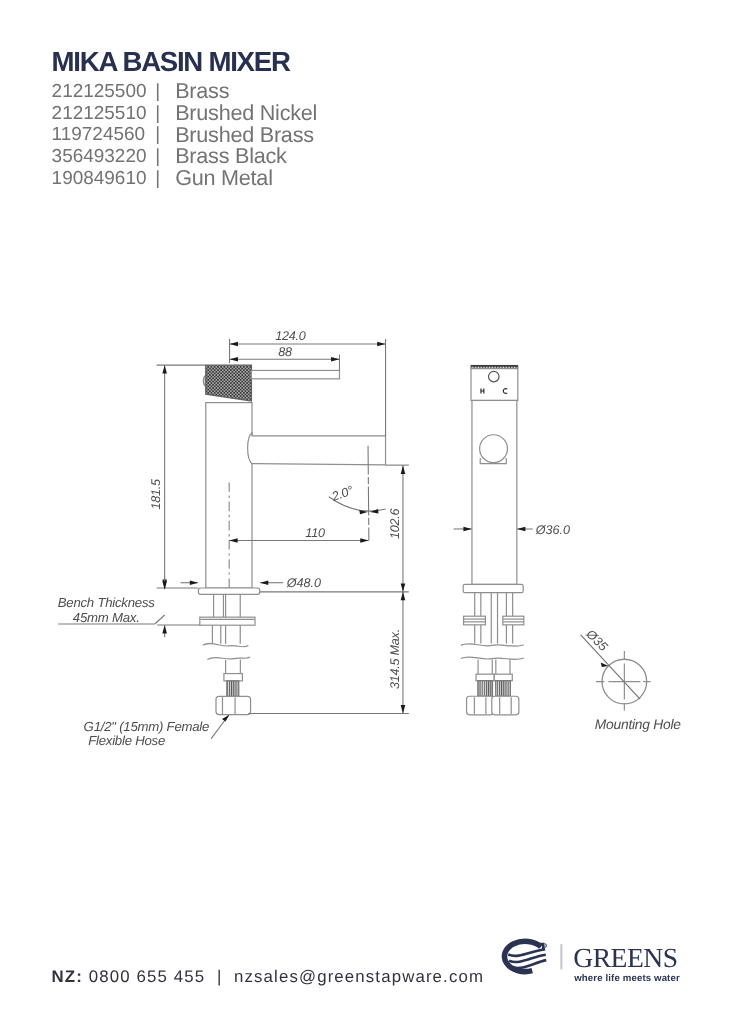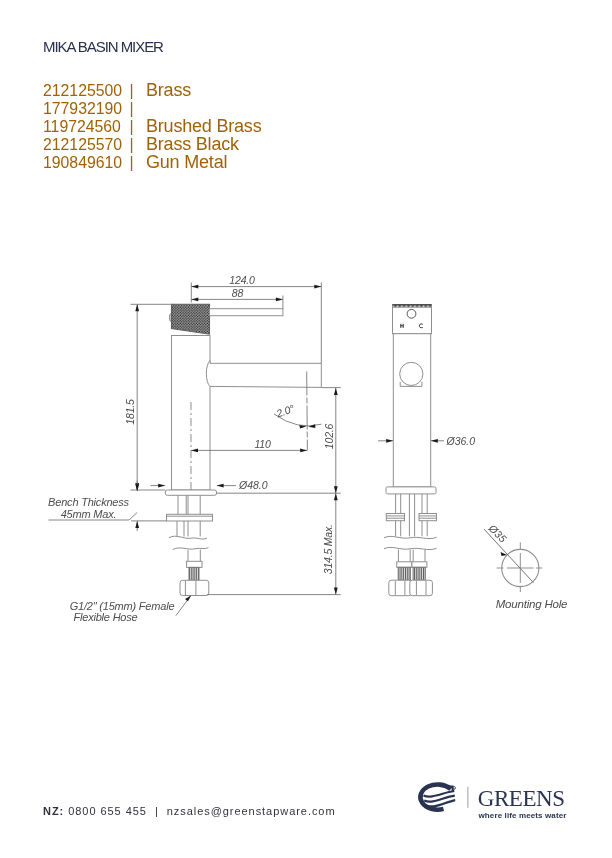--- a/index.html
+++ b/index.html
@@ -1,34 +1,34 @@
 <!DOCTYPE html>
 <html><head>
 <meta charset="utf-8">
 <style>
 html,body{margin:0;padding:0;background:#fff}
 body{width:612px;height:858px;position:relative;font-family:"Liberation Sans",sans-serif;overflow:hidden}
 .abs{position:absolute}
-#title{left:43px;top:38px;font-size:15px;font-weight:normal;color:#27304e;letter-spacing:-1.05px}
-#codes{left:43px;top:82px;font-size:15.8px;color:#a16207;line-height:17.9px}
+#title{left:43px;top:38px;font-size:23px;font-weight:bold;color:#27304e;letter-spacing:-1.05px}
+#codes{left:43px;top:68px;font-size:15.8px;color:#737373;line-height:17.9px}
 #codes .row{white-space:pre;display:flex}
 #codes .num{display:inline-block;width:84px}
 #codes .pipe{display:inline-block;width:9px;text-align:center}
 #codes .name{font-size:18px;letter-spacing:-0.2px;margin-left:10px}
-#footer{left:43px;top:804.5px;font-size:11px;color:#32323e;letter-spacing:0.95px}
+#footer{left:43px;top:804.5px;font-size:14px;color:#32323e;letter-spacing:0.95px}
 #footer b{font-weight:bold}
 </style>
 </head>
 <body>
 <div class="abs" id="title">MIKA BASIN MIXER</div>
 <div class="abs" id="codes">
 <div class="row"><span class="num">212125500</span><span class="pipe">|</span><span class="name">Brass</span></div>
-<div class="row"><span class="num">177932190</span><span class="pipe">|</span></div>
+<div class="row"><span class="num">212125510</span><span class="pipe">|</span><span class="name">Brushed Nickel</span></div>
 <div class="row"><span class="num">119724560</span><span class="pipe">|</span><span class="name">Brushed Brass</span></div>
-<div class="row"><span class="num">212125570</span><span class="pipe">|</span><span class="name">Brass Black</span></div>
+<div class="row"><span class="num">356493220</span><span class="pipe">|</span><span class="name">Brass Black</span></div>
 <div class="row"><span class="num">190849610</span><span class="pipe">|</span><span class="name">Gun Metal</span></div>
 </div>
 <svg class="abs" style="left:0;top:0" width="612" height="858" viewBox="0 0 612 858">
 <defs>
 <pattern id="kn" width="2.7" height="2.7" patternUnits="userSpaceOnUse">
 <rect width="2.7" height="2.7" fill="#a8a8a8"></rect>
 <circle cx="0.7" cy="0.7" r="0.72" fill="#1f1f1f"></circle>
 <circle cx="2.05" cy="2.05" r="0.72" fill="#1f1f1f"></circle>
 </pattern>
 <pattern id="vs" width="1.3" height="4" patternUnits="userSpaceOnUse">

